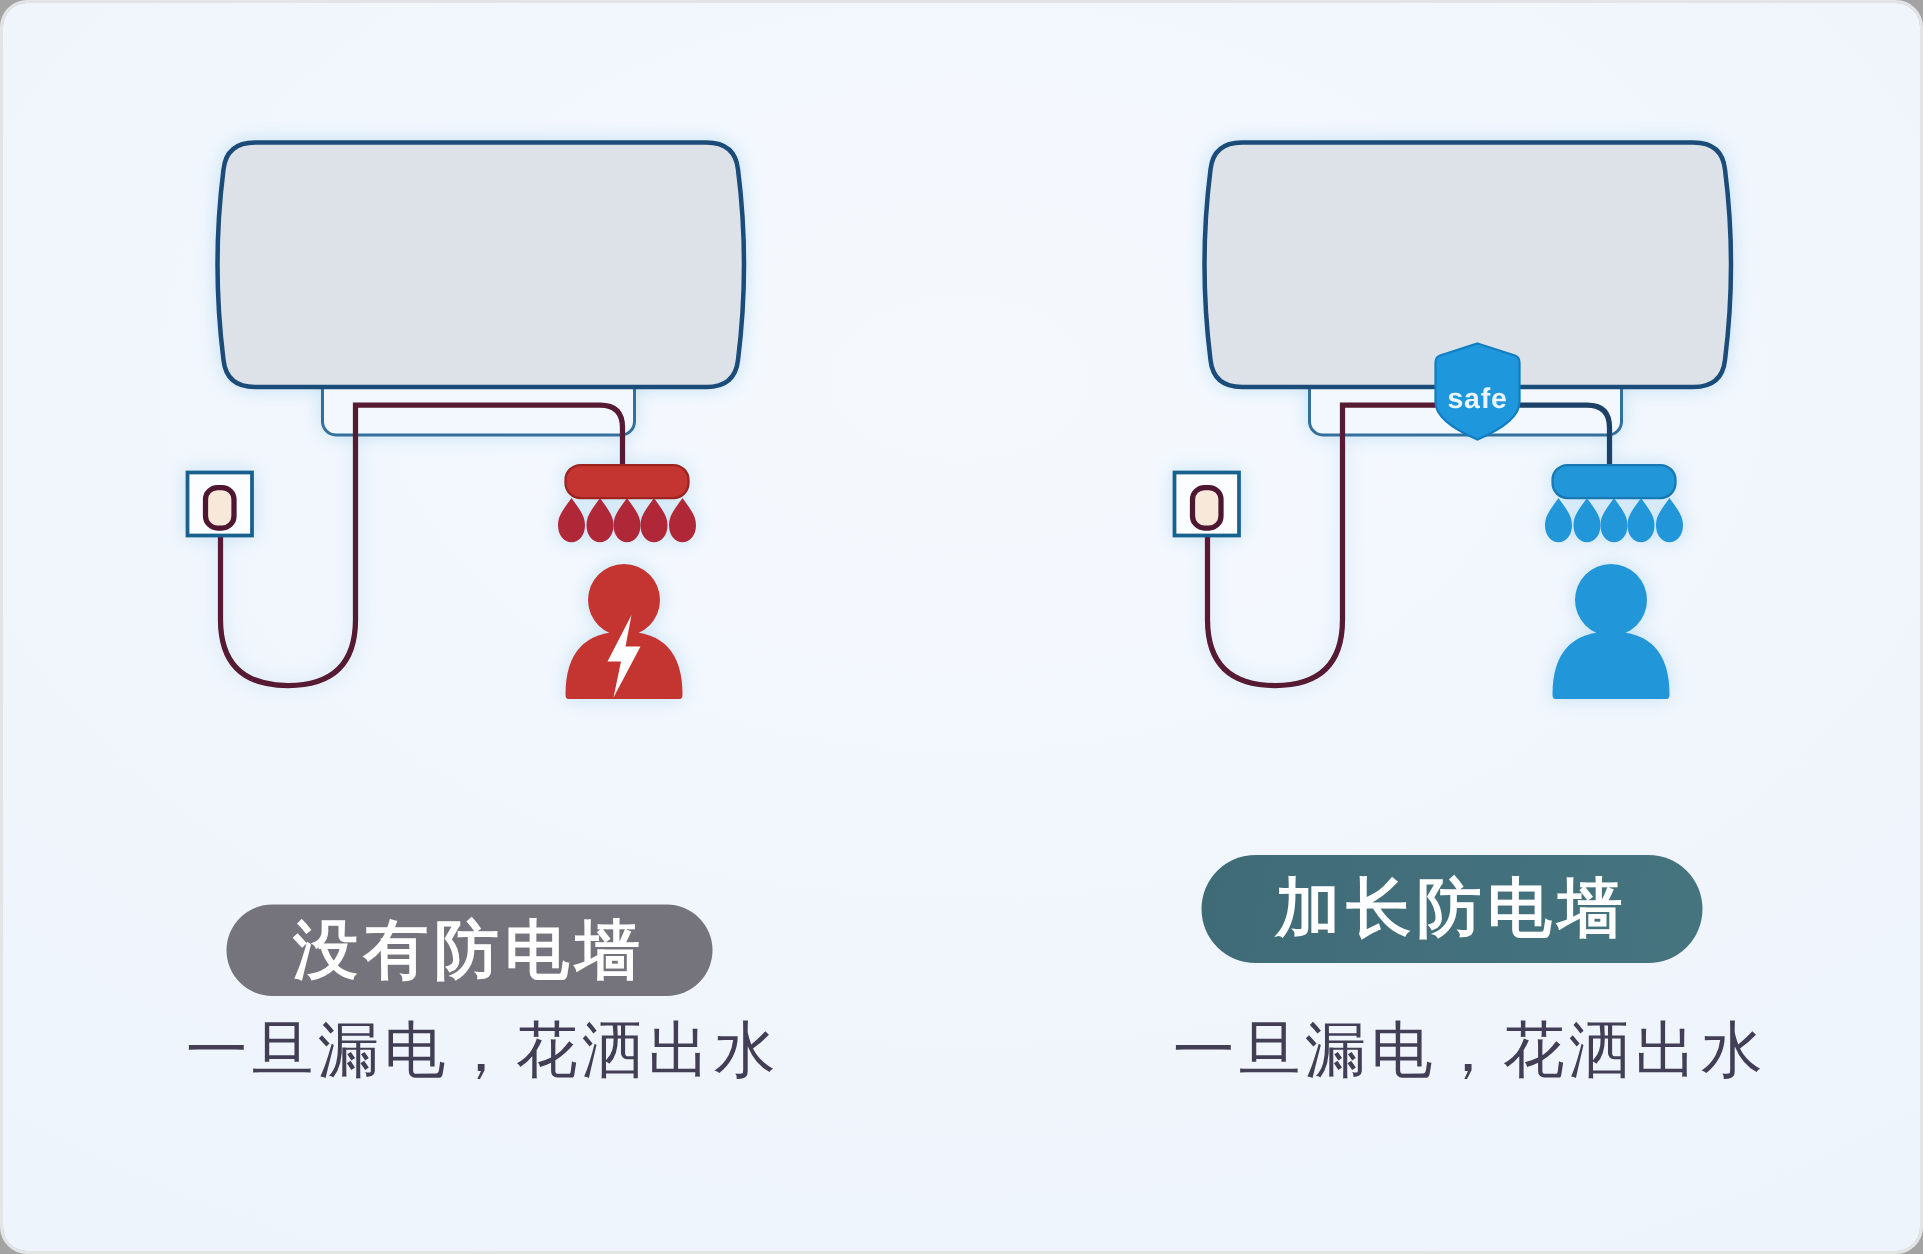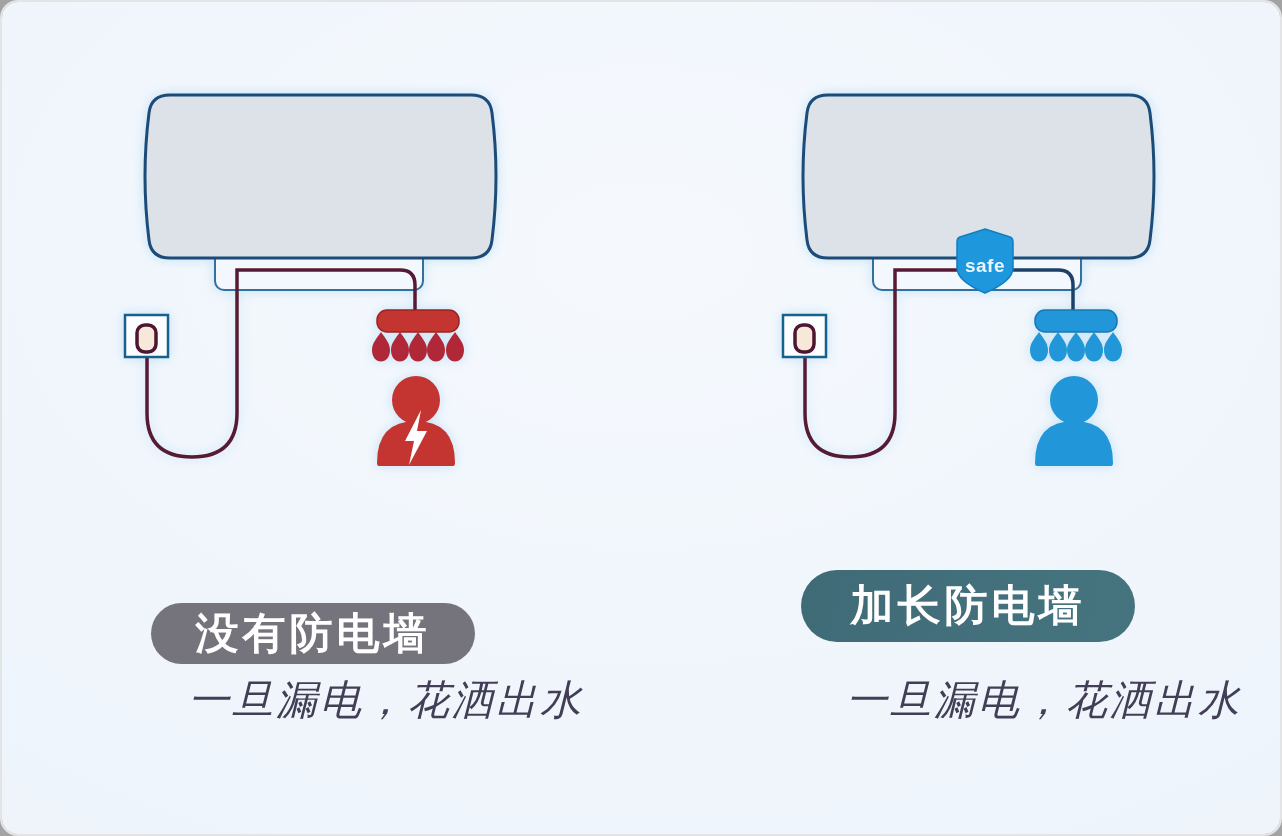--- a/index.html
+++ b/index.html
@@ -8,22 +8,22 @@
          background:radial-gradient(120% 120% at 50% 30%, #f5f9fe 0%, #eef4fb 65%, #eef3f9 100%);
          box-shadow:0 0 0 2px #e3e4e6;}
   .diagram{position:absolute;top:80px;width:460px;height:400px;}
   .diagram svg{filter:drop-shadow(0 0 6px rgba(140,200,235,.45));}
   .diagram.left{left:60px;}
   .diagram.right{left:718px;}
   .badge{position:absolute;display:flex;align-items:center;justify-content:center;
          color:#ffffff;font-weight:bold;font-size:43px;letter-spacing:4px;}
   .badge.left{left:151px;top:574px;width:324px;height:61px;border-radius:36px;margin-top:29px;}
   .badge.right{left:801px;top:570px;width:334px;height:72px;border-radius:37px;}
-  .caption{position:absolute;top:674px;width:524px;text-align:right;
-           font-size:41px;line-height:52px;letter-spacing:3px;font-style:italic;}
+  .caption{position:absolute;top:674px;width:524px;text-align:center;
+           font-size:41px;line-height:52px;letter-spacing:3px;}
   .caption.left{left:60px;}
   .caption.right{left:718px;}
   .shield-text{font-family:"Liberation Sans",sans-serif;font-weight:bold;font-size:19px;
                fill:#eaf6ff;letter-spacing:.5px;}
 </style>
 </head>
 <body>
 
 <div class="stage">
   <div class="panel"></div>

